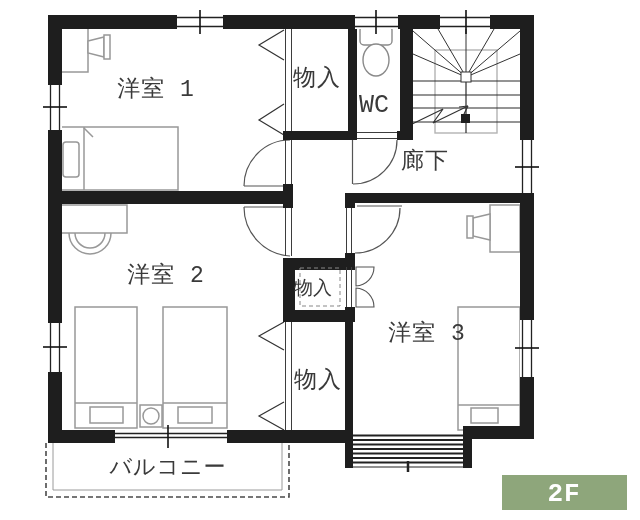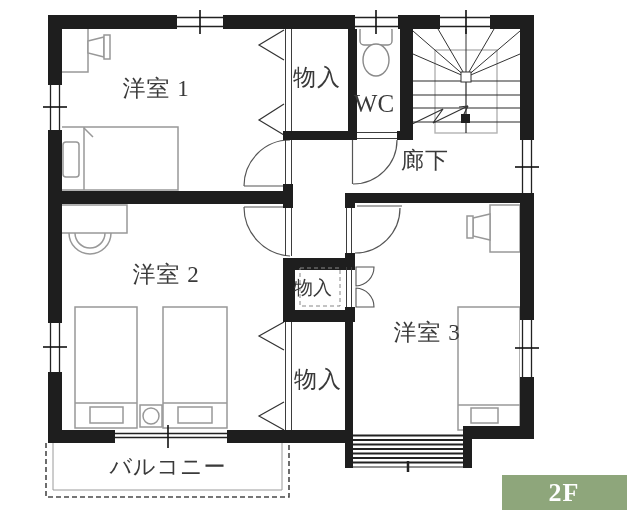--- a/index.html
+++ b/index.html
@@ -1,17 +1,17 @@
 <!DOCTYPE html>
 <html><head>
 <meta charset="utf-8">
 <style>
   html,body{margin:0;padding:0;background:#ffffff;}
   .page{position:relative;width:640px;height:520px;background:#a16207;overflow:hidden;
-        font-family:Liberation Serif, serif;}
+        font-family:Liberation Mono, monospace;}
   svg text{fill:#3a3a3a;}
   .roomlabel{font-size:23px;letter-spacing:1px;}
   .small{font-size:19px;}
   .wclabel{font-size:25px;}
   .ballabel{font-size:22px;letter-spacing:1px;}
   .badgetext{font-size:26px;font-weight:bold;fill:#ffffff;letter-spacing:1px;}
 </style>
 </head>
 <body>
 

